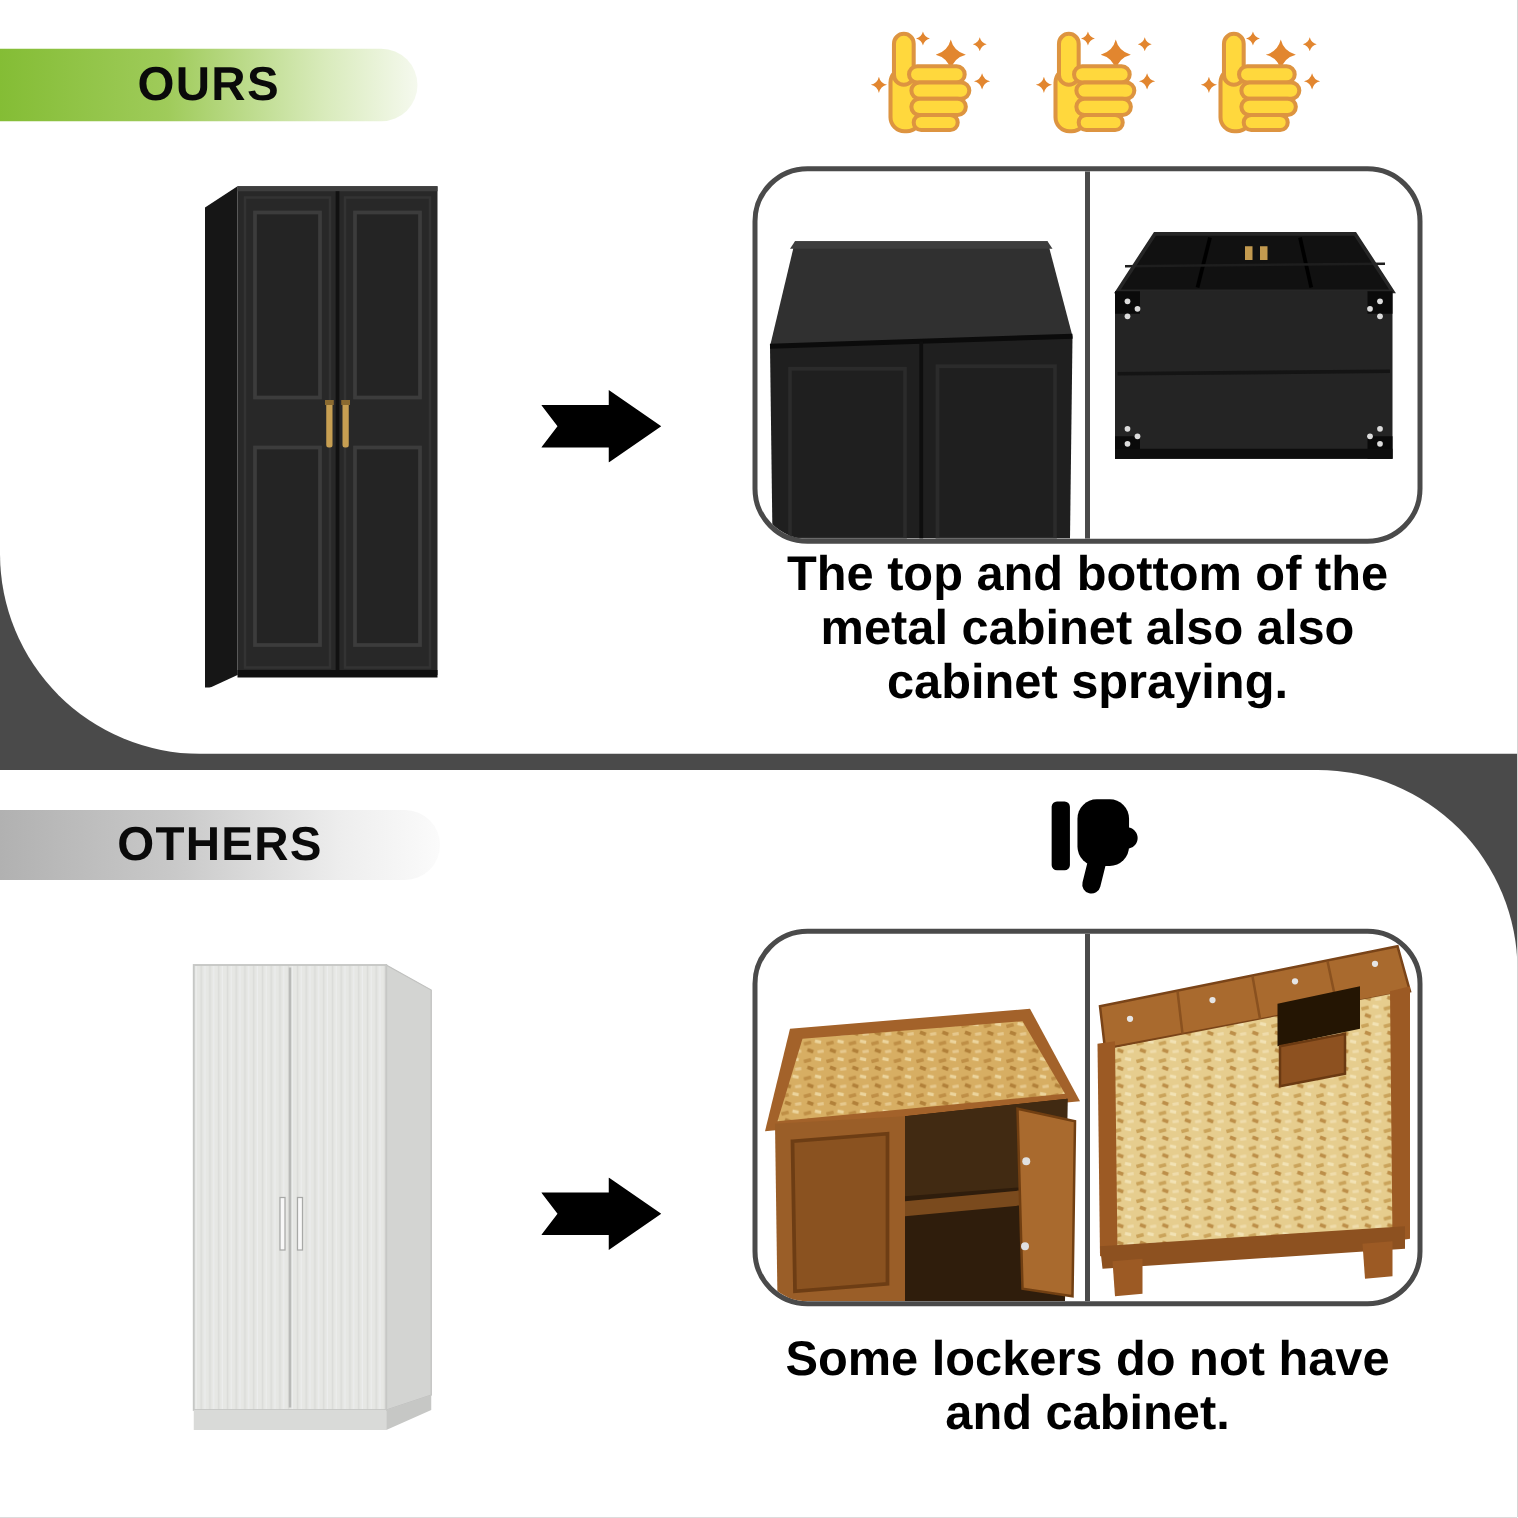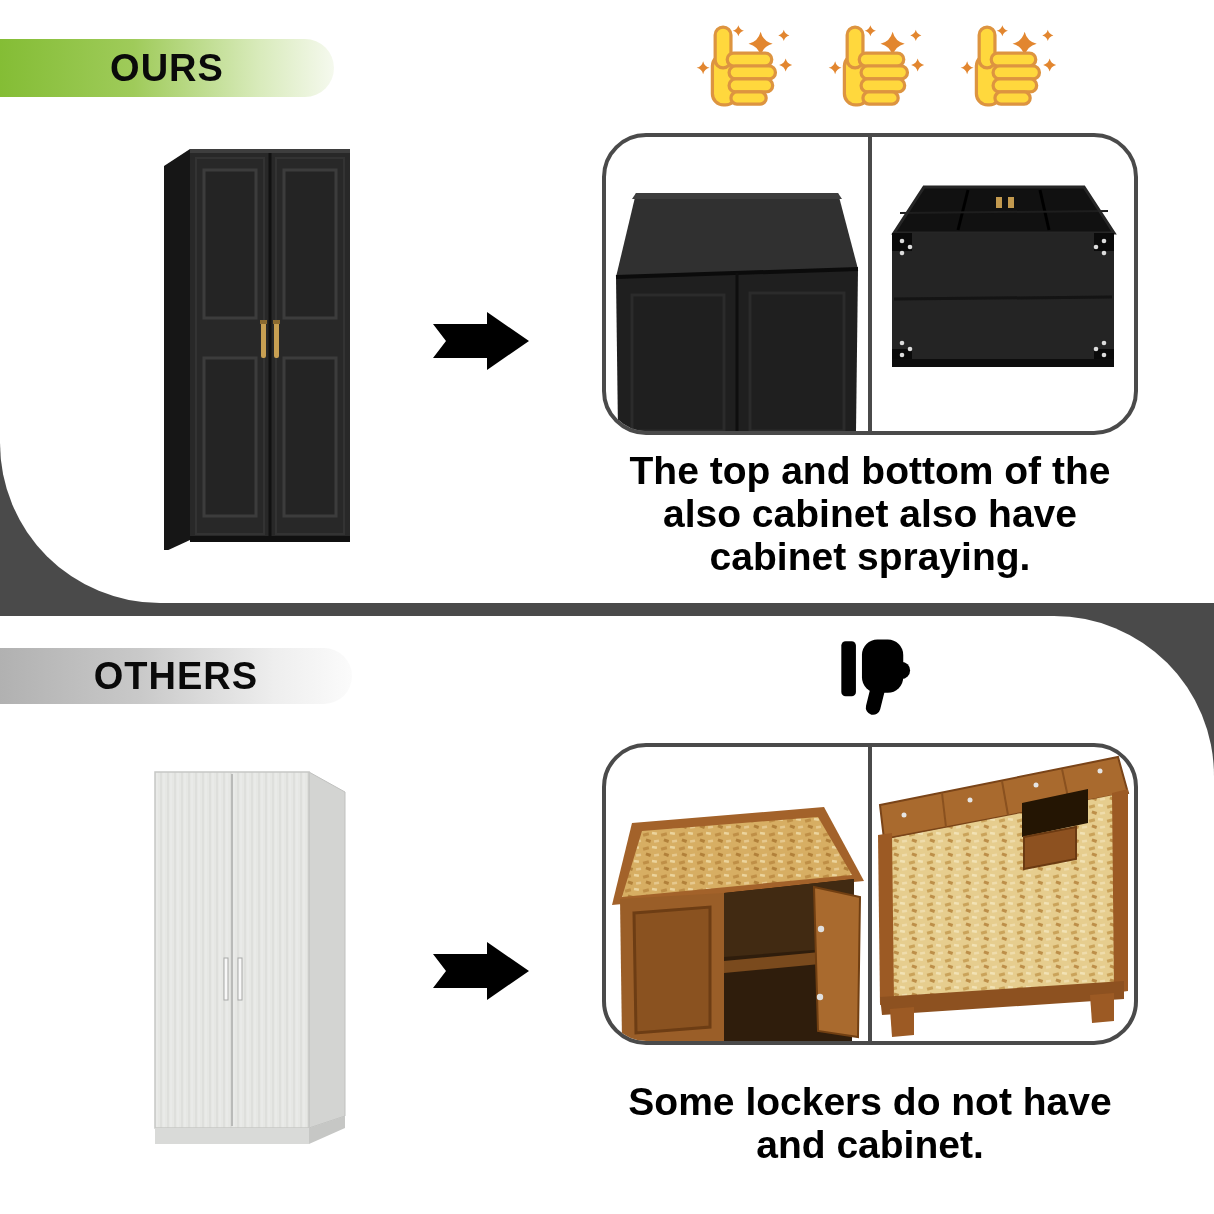--- a/index.html
+++ b/index.html
@@ -30,22 +30,22 @@
   .detail{position:absolute;left:602px;width:536px;height:302px;border:4px solid #4a4a4a;
           border-radius:44px;background:#fff;box-sizing:border-box;overflow:hidden;display:flex;}
   .detail-ours{top:133px;}
   .detail-others{top:127px;}
   .detail-half{flex:1 1 0;position:relative;overflow:hidden;}
   .detail-half.first{border-right:4px solid #4a4a4a;}
   .detail-half svg{width:100%;height:100%;display:block;}
 
   .caption{position:absolute;left:560px;width:620px;text-align:center;font-weight:bold;
            font-size:39px;line-height:43px;color:#000;}
-  .caption-ours{top:449px;}
-  .caption-others{top:464px;}
+  .caption-ours{top:438px;}
+  .caption-others{top:450px;}
   .caption span{display:block;}
   .hidden-defs{position:absolute;width:0;height:0;overflow:hidden;}
 </style>
 </head>
 <body>
 
 <svg class="hidden-defs" aria-hidden="true">
   <defs>
     <symbol id="sym-thumb-up" viewBox="0 0 110 100">
       <g fill="#e2862f">
@@ -180,21 +180,21 @@
             <circle cx="232" cy="206" r="2.3"></circle>
               <circle cx="224" cy="212" r="2.3"></circle>
               <circle cx="232" cy="218" r="2.3"></circle>
           </g>
         </svg>
       </div>
     </div>
 
     <div class="caption caption-ours">
       <span>The top and bottom of the</span>
-      <span>also cabinet also have</span>
+      <span>metal cabinet also also</span>
       <span>cabinet spraying.</span>
     </div>
   </section>
 
   <section class="panel panel-others">
 
     <div class="badge badge-others">
       <span>OTHERS</span>
     </div>
 

